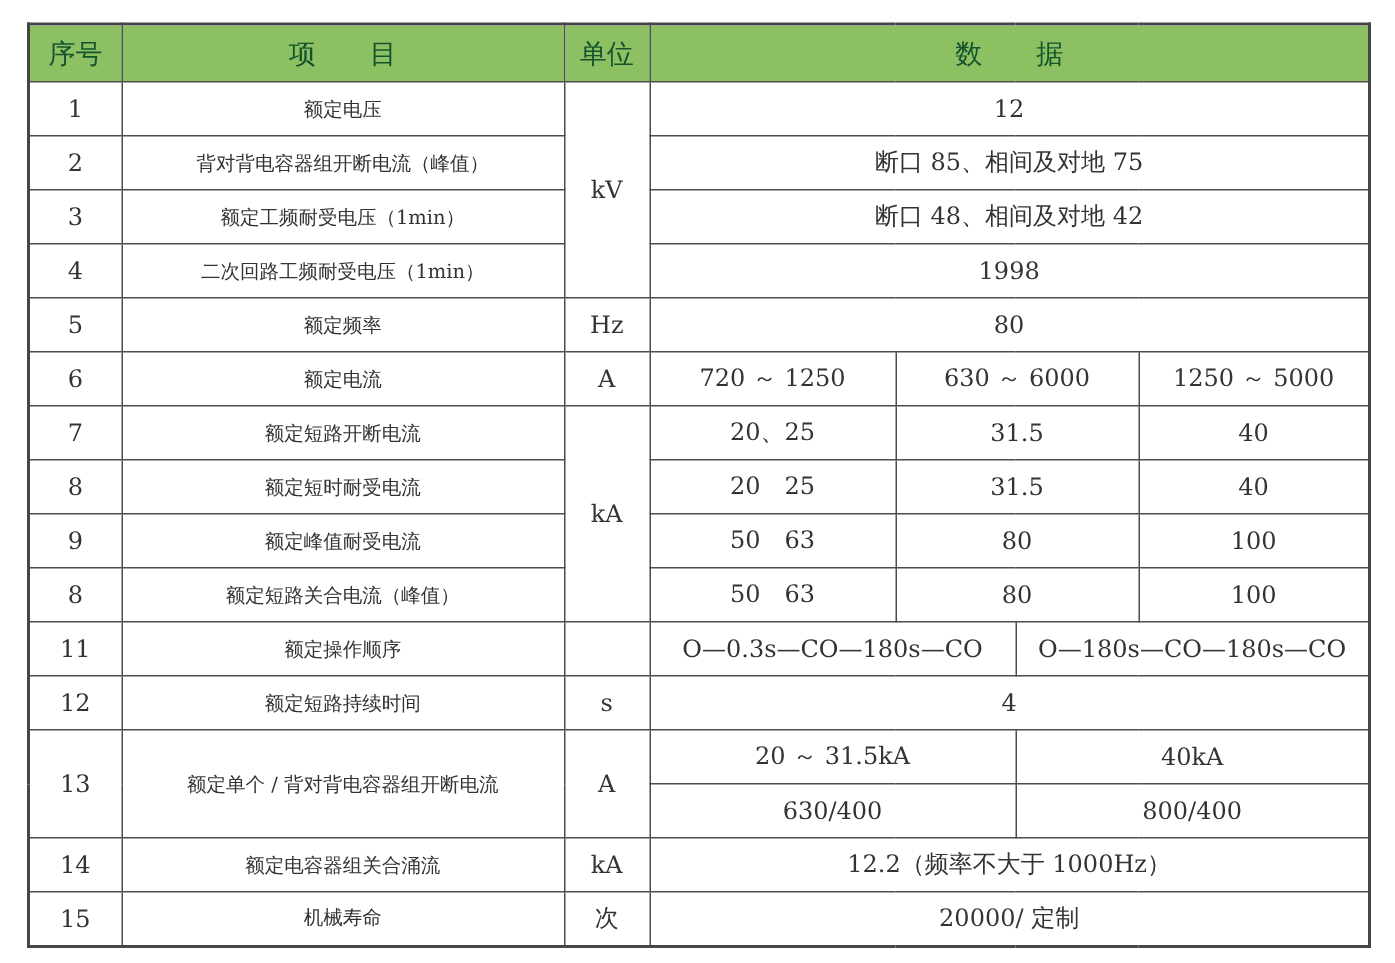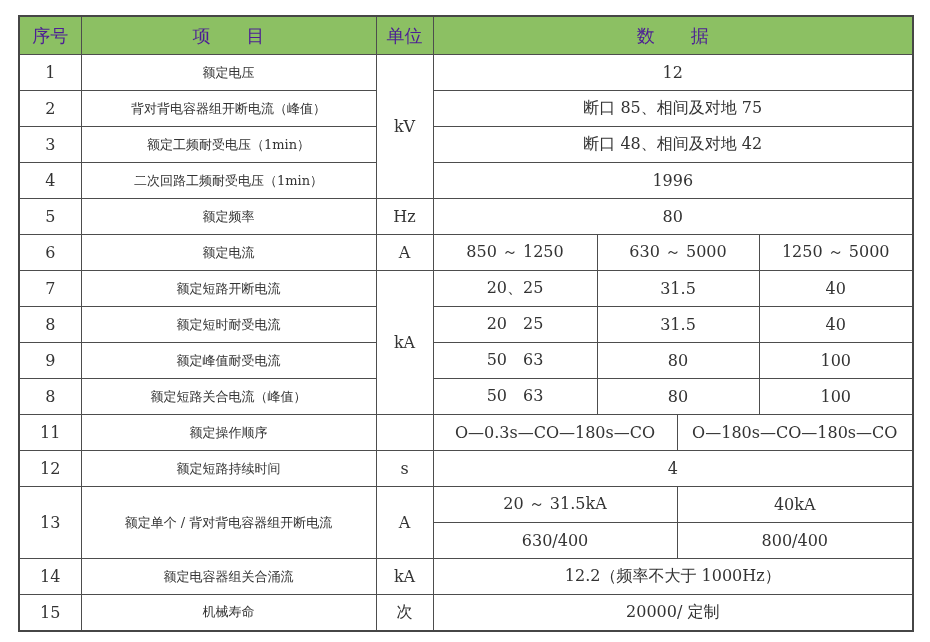--- a/index.html
+++ b/index.html
@@ -32,21 +32,21 @@
   table.spec td {
     border: 1px solid #4d4d4d;
     text-align: center;
     vertical-align: middle;
     padding: 0 4px;
     overflow: hidden;
     white-space: nowrap;
   }
   table.spec thead th {
     background: #8cc063;
-    color: #4c1d95;
+    color: #14532d;
     font-weight: normal;
     font-size: 18px;
     height: 37px;
   }
   table.spec tbody tr {
     height: 36px;
   }
   table.spec td.item {
     font-size: 13px;
   }
@@ -89,34 +89,34 @@
         <td colspan="4">断口 85、相间及对地 75</td>
       </tr>
       <tr>
         <td class="num">3</td>
         <td class="item">额定工频耐受电压（1min）</td>
         <td colspan="4">断口 48、相间及对地 42</td>
       </tr>
       <tr>
         <td class="num">4</td>
         <td class="item">二次回路工频耐受电压（1min）</td>
-        <td colspan="4">1996</td>
+        <td colspan="4">1998</td>
       </tr>
       <tr>
         <td class="num">5</td>
         <td class="item">额定频率</td>
         <td>Hz</td>
         <td colspan="4">80</td>
       </tr>
       <tr>
         <td class="num">6</td>
         <td class="item">额定电流</td>
         <td>A</td>
-        <td>850 ～ 1250</td>
-        <td colspan="2">630 ～ 5000</td>
+        <td>720 ～ 1250</td>
+        <td colspan="2">630 ～ 6000</td>
         <td>1250 ～ 5000</td>
       </tr>
       <tr>
         <td class="num">7</td>
         <td class="item">额定短路开断电流</td>
         <td rowspan="4">kA</td>
         <td>20、25</td>
         <td colspan="2">31.5</td>
         <td>40</td>
       </tr>

